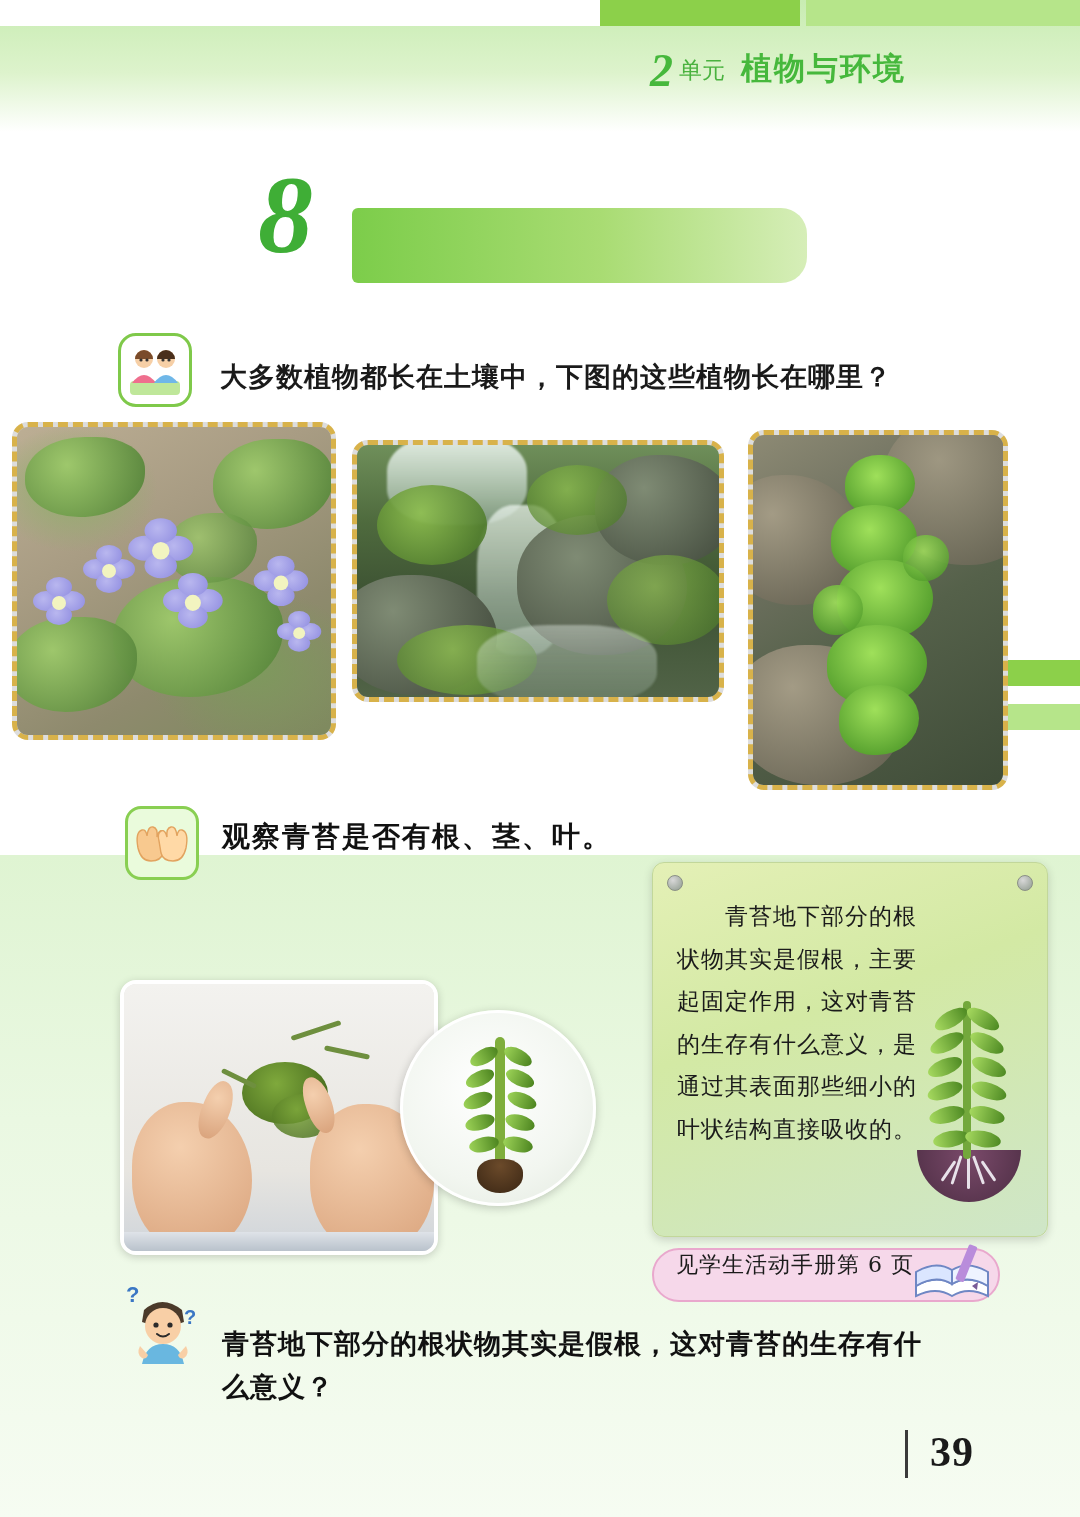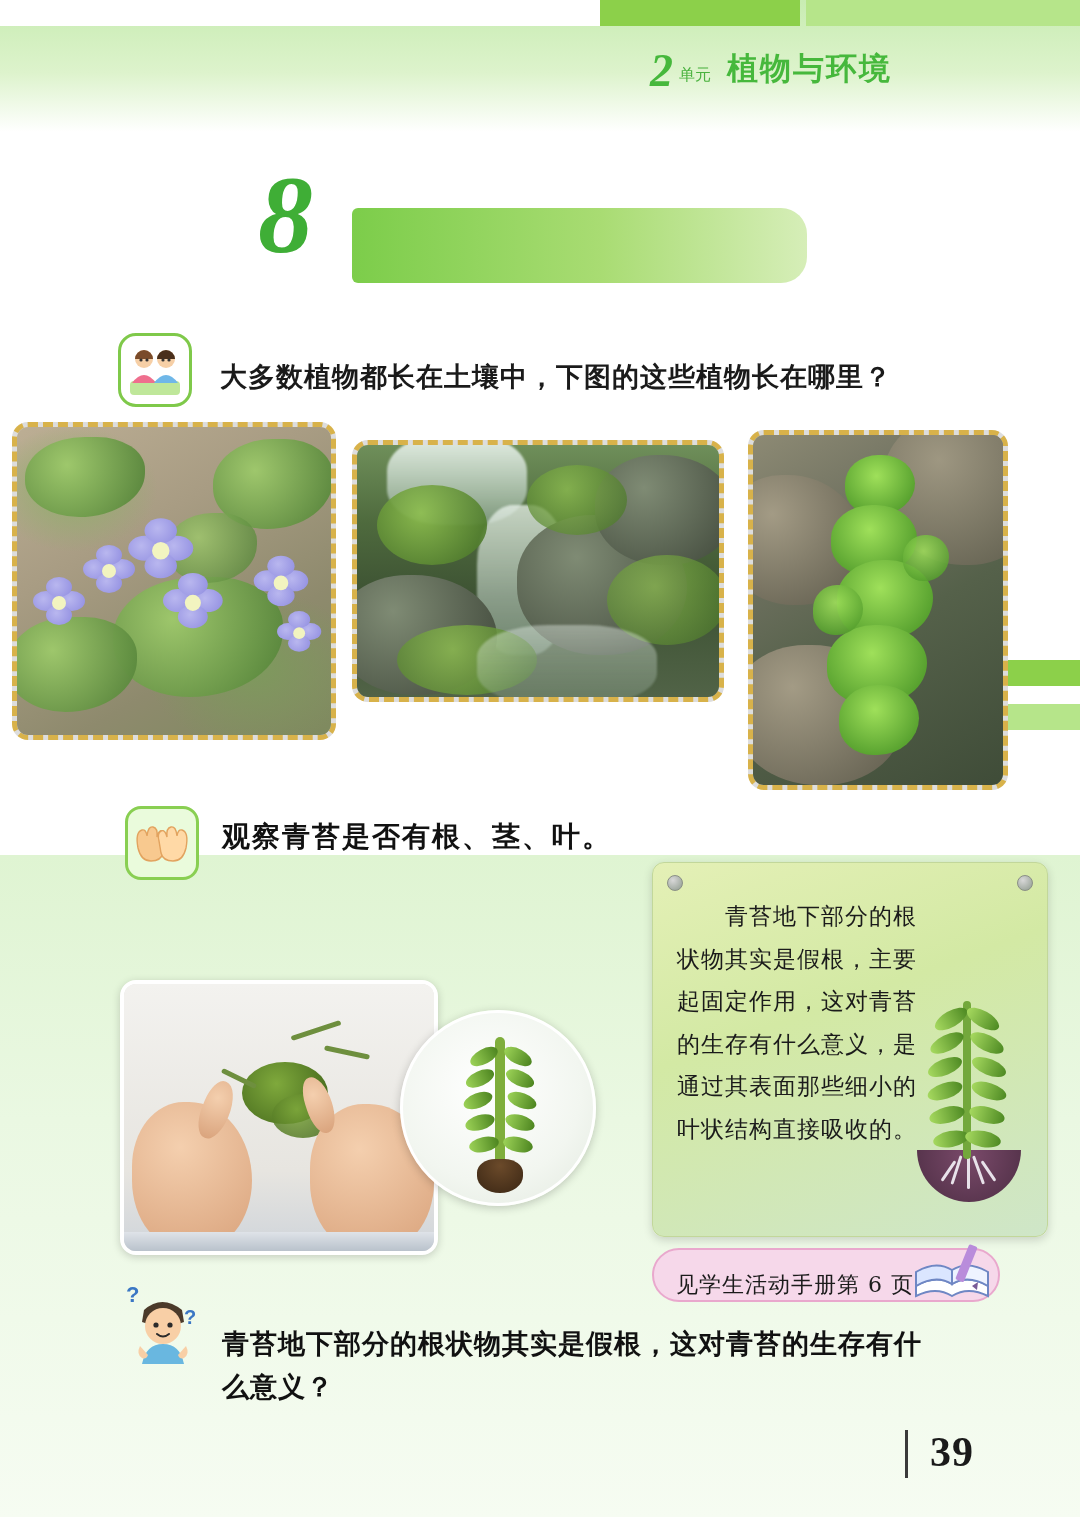--- a/index.html
+++ b/index.html
@@ -86,21 +86,21 @@
   }
   .unit-number {
     font-family: "Liberation Serif", serif;
     font-style: italic;
     font-weight: bold;
     font-size: 46px;
     color: #46b83c;
     line-height: 0.9;
   }
   .unit-word {
-    font-size: 16px;
+    font-size: 23px;
     color: #4ab23f;
     padding-bottom: 5px;
   }
   .unit-title {
     font-size: 31px;
     font-weight: bold;
     color: #46b83c;
     letter-spacing: 2px;
     padding-bottom: 1px;
     margin-left: 10px;
@@ -423,21 +423,21 @@
   
   .handbook {
     position: absolute;
     left: 652px; top: 1248px;
     width: 348px; height: 54px;
     border-radius: 27px;
     background: #f6d8ea;
     border: 2px solid #e9a8cd;
     box-sizing: border-box;
     display: flex;
-    align-items: flex-end;
+    align-items: flex-start;
     padding-left: 22px;
   }
   .handbook-text {
     font-family: "DejaVu Serif", serif;
     font-size: 22px;
     color: #1b1b1b;
     letter-spacing: 1px;
   }
   .book-icon {
     position: absolute;

